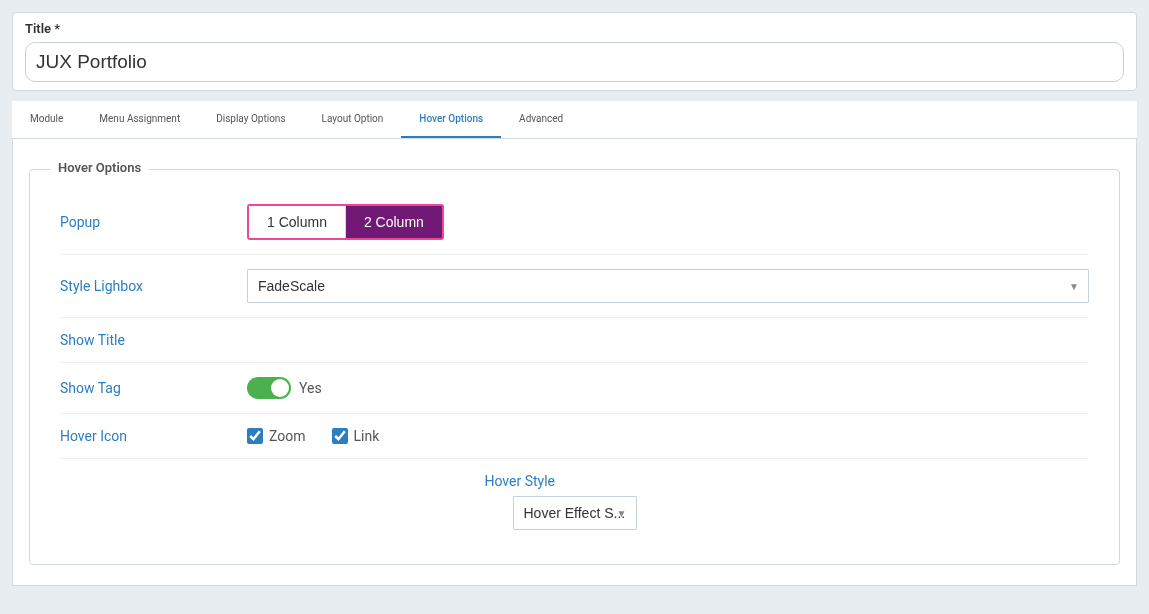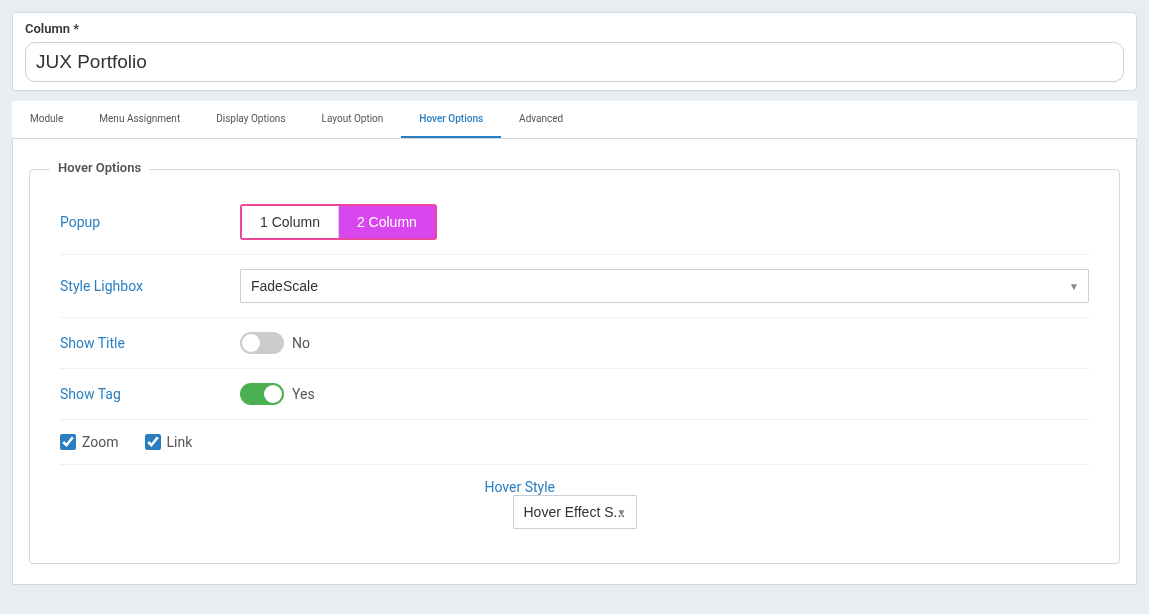--- a/index.html
+++ b/index.html
@@ -91,20 +91,21 @@
       font-size: 13px;
       font-weight: 600;
       color: #555;
     }
 
     .form-row {
       display: flex;
       align-items: center;
       padding: 14px 0;
       border-bottom: 1px solid #f0f0f0;
+      gap: 7px;
     }
 
     .form-row:last-child {
       border-bottom: none;
       flex-direction: column;
     }
 
     .form-label {
       width: 180px;
       min-width: 180px;
@@ -141,21 +142,21 @@
       font-size: 14px;
       color: #333;
       border-right: 1px solid #d0d8e0;
     }
 
     .btn-option:last-child {
       border-right: none;
     }
 
     .btn-option.selected {
-      background: #d946ef;
+      background: #701a75;
       color: #fff;
     }
 
     
     .select-field {
       width: 100%;
       border: 1px solid #c8d0da;
       border-radius: 1px;
       padding: 8px 10px;
       font-size: 14px;
@@ -253,21 +254,21 @@
       font-size: 14px;
       color: #555;
     }
   </style>
 </head>
 <body>
 
 <div class="page-wrapper">
 
   <div class="title-section">
-    <div class="title-label">Column *</div>
+    <div class="title-label">Title *</div>
     <input class="title-input" type="text" value="JUX Portfolio" style="">
   </div>
 
   <div class="tabs-bar">
     <div class="tab-item">Module</div>
     <div class="tab-item">Menu Assignment</div>
     <div class="tab-item">Display Options</div>
     <div class="tab-item">Layout Option</div>
     <div class="tab-item active">Hover Options</div>
     <div class="tab-item">Advanced</div>
@@ -298,45 +299,37 @@
               <option>Fade</option>
               <option>Scale</option>
               <option>None</option>
             </select>
           </div>
         </div>
       </div>
 
       <div class="form-row">
         <div class="form-label">Show Title</div>
-        <div class="form-control">
-          <div class="toggle-wrap">
-            <label class="toggle">
-              <input type="checkbox" style="">
-              <span class="toggle-slider"></span>
-            </label>
-            <span class="toggle-label">No</span>
-          </div>
-        </div>
       </div>
 
       <div class="form-row">
         <div class="form-label">Show Tag</div>
         <div class="form-control">
           <div class="toggle-wrap">
             <label class="toggle">
               <input type="checkbox" checked="" style="">
               <span class="toggle-slider"></span>
             </label>
             <span class="toggle-label">Yes</span>
           </div>
         </div>
       </div>
 
       <div class="form-row">
+        <div class="form-label">Hover Icon</div>
         <div class="form-control">
           <div class="checkbox-item">
             <input type="checkbox" checked="" style="">
             <span class="checkbox-label">Zoom</span>
           </div>
           <div class="checkbox-item">
             <input type="checkbox" checked="" style="">
             <span class="checkbox-label">Link</span>
           </div>
         </div>

